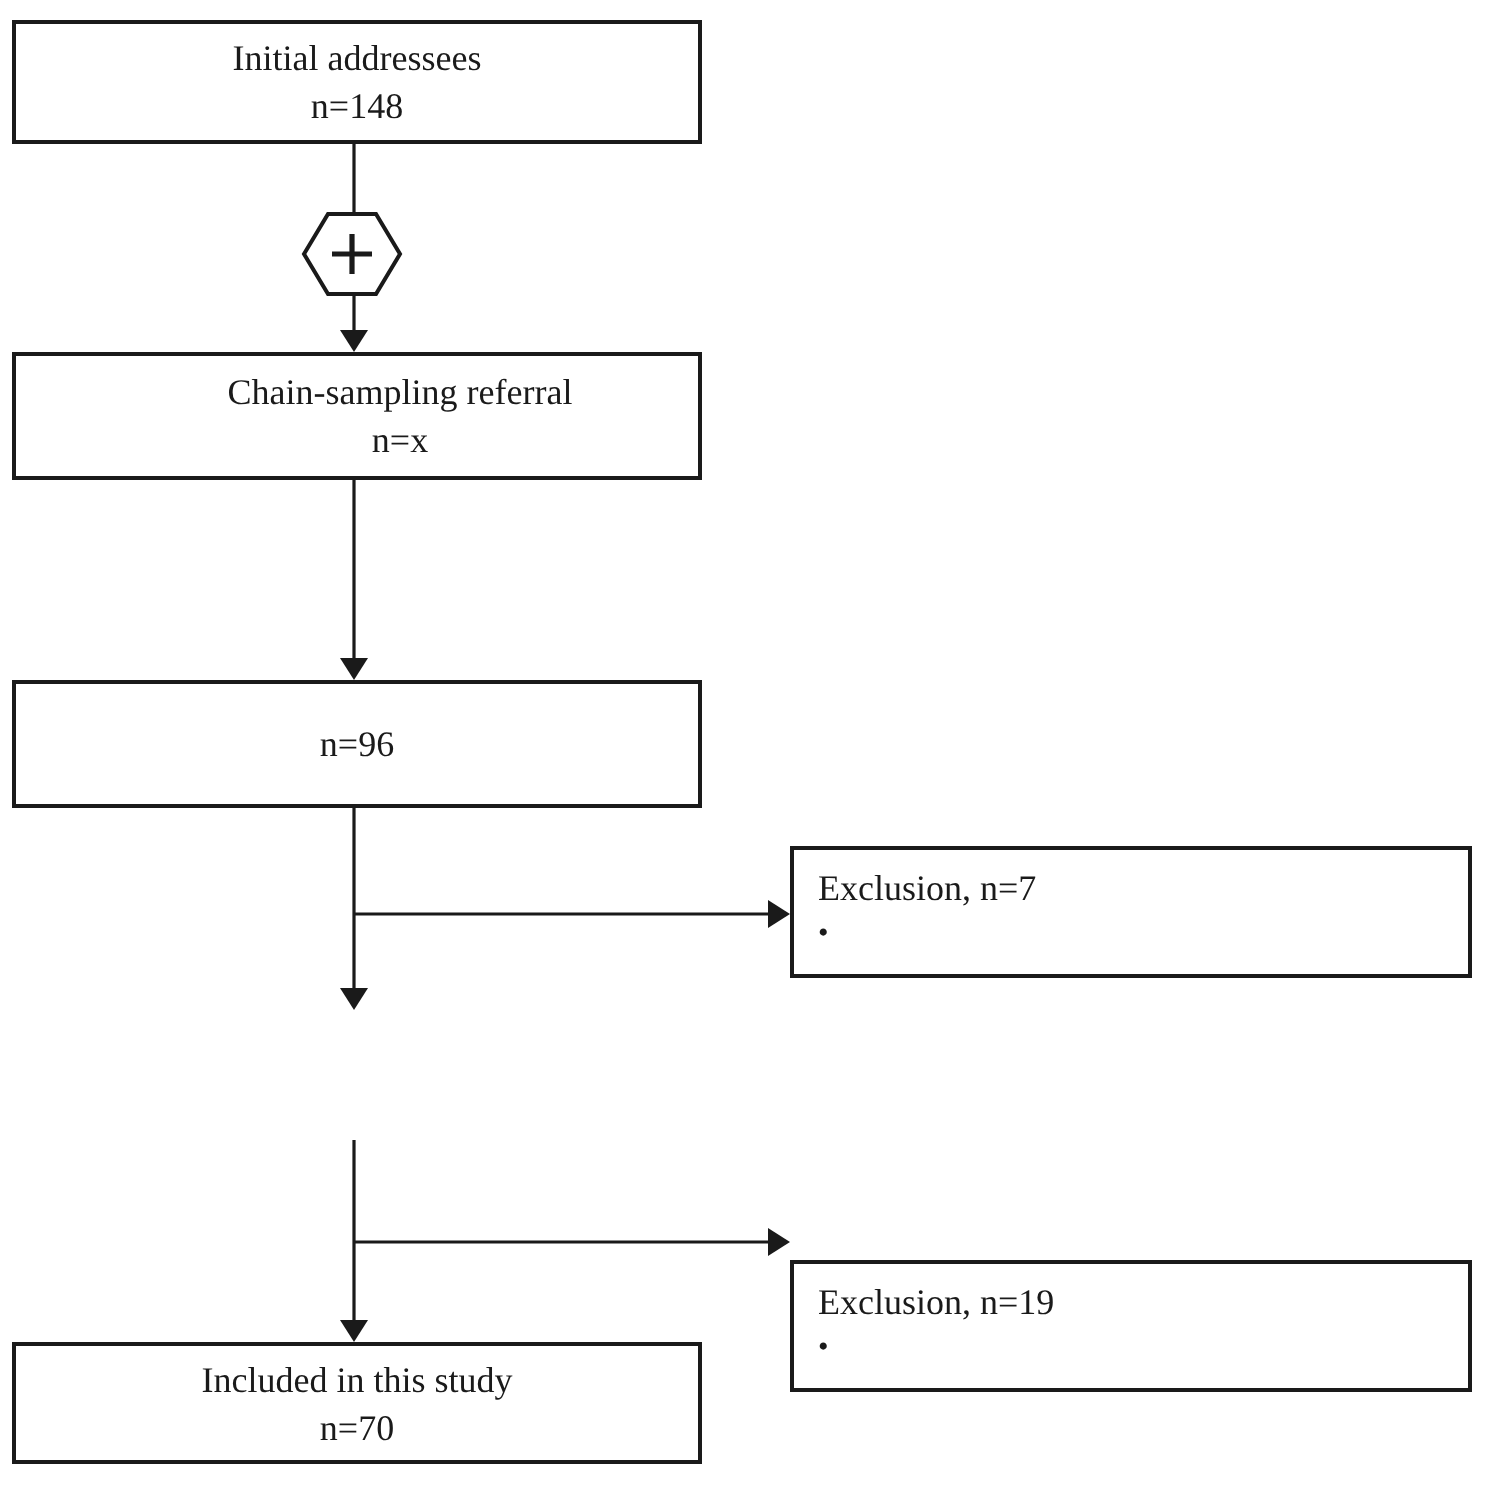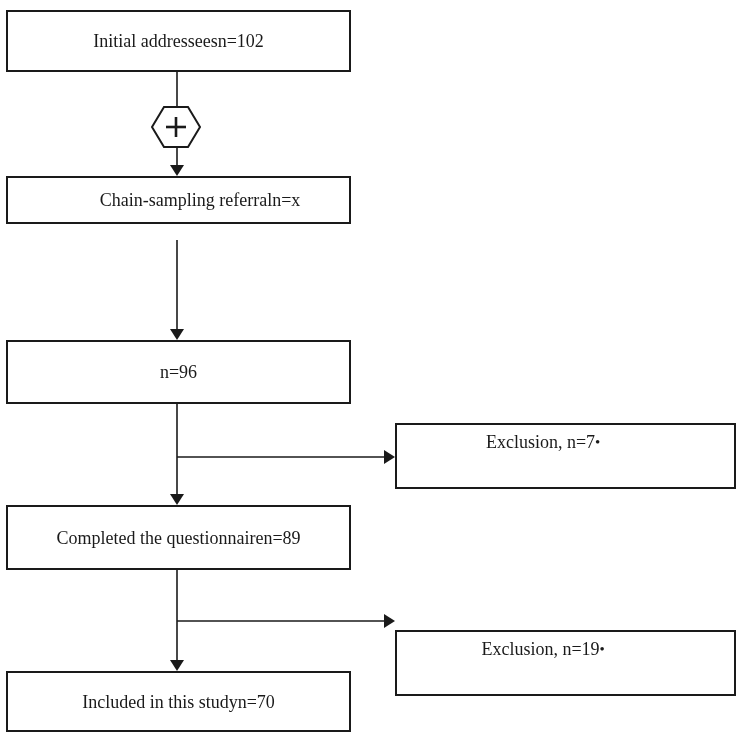--- a/index.html
+++ b/index.html
@@ -22,21 +22,21 @@
     top: 0;
     width: 745px;
     height: 744px;
   }
   .node {
     position: absolute;
     box-sizing: border-box;
     background: #ffffff;
     border: 2px solid #1a1a1a;
     display: flex;
-    flex-direction: row;
+    flex-direction: column;
     justify-content: center;
   }
   .node.main {
     left: 6px;
     width: 345px;
     align-items: center;
     text-align: center;
   }
   .node.main .line {
     font-size: 18px;
@@ -63,21 +63,21 @@
     font-size: 18px;
     line-height: 23px;
     white-space: nowrap;
   }
   .bullet-row .bullet {
     display: inline-block;
     width: 41px;
     font-size: 15px;
   }
   #box-initial    { top: 10px;  height: 62px; }
-  #box-chain      { top: 176px; height: 48px; padding-left: 43px; }
+  #box-chain      { top: 176px; height: 64px; padding-left: 43px; }
   #box-responses  { top: 340px; height: 64px; }
   #box-completed  { top: 505px; height: 65px; }
   #box-included   { top: 671px; height: 61px; }
   #box-exclusion-1 { top: 423px; }
   #box-exclusion-2 { top: 618px; margin-top: 12px; }
   .hexagon {
     position: absolute;
     left: 150px;
     top: 105px;
     width: 52px;
@@ -115,36 +115,32 @@
   <div class="hexagon">
     <svg width="52" height="44" viewBox="0 0 52 44" xmlns="http://www.w3.org/2000/svg">
       <polygon points="2,22 14,2 38,2 50,22 38,42 14,42" fill="#ffffff" stroke="#1a1a1a" stroke-width="2"></polygon>
       <line x1="16" y1="22" x2="36" y2="22" stroke="#1a1a1a" stroke-width="2.6"></line>
       <line x1="26" y1="12" x2="26" y2="32" stroke="#1a1a1a" stroke-width="2.6"></line>
     </svg>
   </div>
 
   <div class="node main" id="box-initial">
     <span class="line">Initial addressees</span>
-    <span class="line">n=102</span>
+    <span class="line">n=148</span>
   </div>
 
   <div class="node main" id="box-chain">
     <span class="line">Chain-sampling referral</span>
     <span class="line">n=x</span>
   </div>
 
   <div class="node main" id="box-responses">
     <span class="line">n=96</span>
   </div>
 
-  <div class="node main" id="box-completed">
-    <span class="line">Completed the questionnaire</span>
-    <span class="line">n=89</span>
-  </div>
 
   <div class="node main" id="box-included">
     <span class="line">Included in this study</span>
     <span class="line">n=70</span>
   </div>
 
   <div class="node excl" id="box-exclusion-1">
     <span class="title">Exclusion, n=7</span>
     <span class="bullet-row">
       <span class="bullet">•</span>

